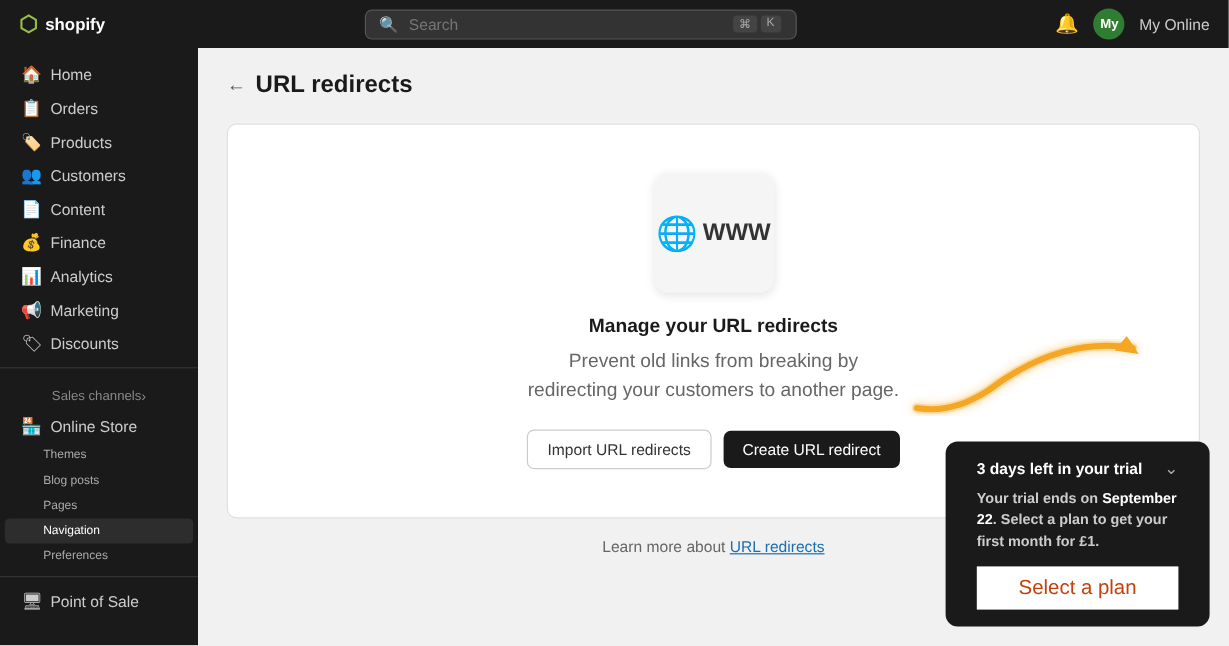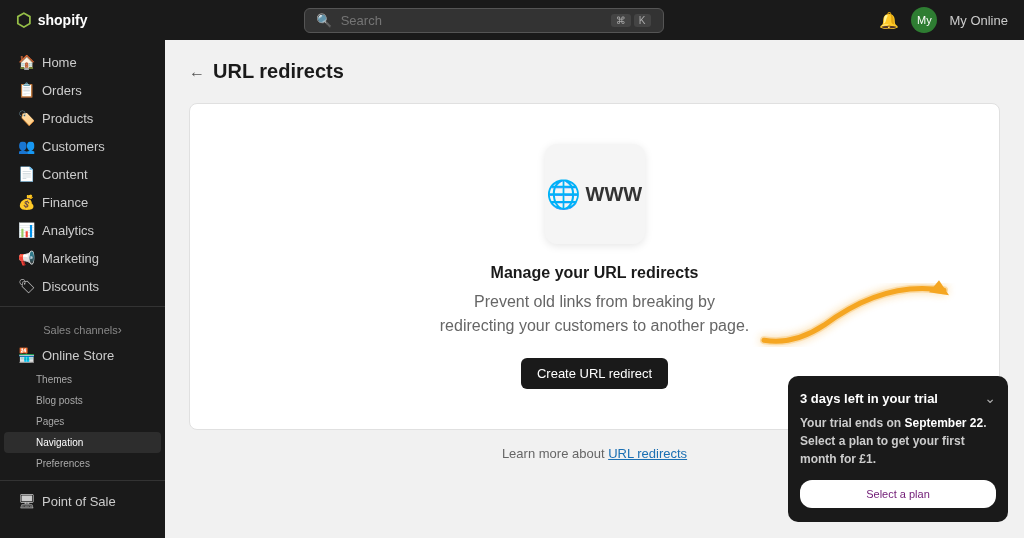--- a/index.html
+++ b/index.html
@@ -9,21 +9,21 @@
     .topbar { background: #1a1a1a; height: 40px; display: flex; align-items: center; justify-content: space-between; padding: 0 16px; flex-shrink: 0; }
     .topbar-left { display: flex; align-items: center; gap: 8px; }
     .shopify-logo { display: flex; align-items: center; gap: 6px; color: #fff; font-size: 14px; font-weight: 600; }
     .shopify-logo-icon { color: #96bf48; font-size: 18px; }
     .search-bar { background: #333; border: 1px solid #555; border-radius: 6px; display: flex; align-items: center; gap: 8px; padding: 4px 12px; width: 360px; }
     .search-bar input { background: transparent; border: none; outline: none; color: #ccc; font-size: 13px; flex: 1; }
     .search-kbd { display: flex; gap: 3px; }
     .kbd { background: #444; border-radius: 3px; padding: 1px 5px; font-size: 10px; color: #aaa; }
     .topbar-right { display: flex; align-items: center; gap: 12px; }
     .bell-icon { color: #ccc; font-size: 16px; cursor: pointer; }
-    .avatar { background: #2e7d32; color: #fff; width: 26px; height: 26px; border-radius: 50%; display: flex; align-items: center; justify-content: center; font-size: 11px; font-weight: 400; }
+    .avatar { background: #2e7d32; color: #fff; width: 26px; height: 26px; border-radius: 50%; display: flex; align-items: center; justify-content: center; font-size: 11px; font-weight: 700; }
     .store-name { color: #ccc; font-size: 13px; }
 
     
     .layout { display: flex; flex: 1; overflow: hidden; }
 
     
     .sidebar { background: #1a1a1a; width: 165px; flex-shrink: 0; padding: 8px 0; overflow-y: auto; }
     .nav-item { display: flex; align-items: center; gap: 8px; padding: 6px 14px; color: #ccc; font-size: 13px; cursor: pointer; border-radius: 4px; margin: 0 4px; }
     .nav-item .icon { font-size: 14px; width: 16px; text-align: center; }
     .section-label { color: #888; font-size: 11px; padding: 10px 14px 4px; display: flex; align-items: center; justify-content: center; }
@@ -50,27 +50,27 @@
     .btn-secondary { background: #fff; border: 1px solid #ccc; border-radius: 6px; padding: 8px 16px; font-size: 13px; color: #333; cursor: pointer; font-weight: 500; }
     .btn-primary { background: #1a1a1a; border: none; border-radius: 6px; padding: 8px 16px; font-size: 13px; color: #fff; cursor: pointer; font-weight: 500; }
 
     .learn-more { text-align: center; margin-top: 16px; font-size: 13px; color: #666; }
     .learn-more a { color: #1a6fb3; text-decoration: underline; cursor: pointer; }
 
     
     .arrow-decoration { position: absolute; right: 60px; top: 50%; transform: translateY(-20%); pointer-events: none; }
 
     
-    .trial-banner { position: absolute; bottom: 16px; right: 16px; background: #1a1a1a; border-radius: 10px; width: 220px; padding: 14px 12px; color: #fff; z-index: 10; }
+    .trial-banner { position: absolute; bottom: 16px; right: 16px; background: #1a1a1a; border-radius: 10px; width: 220px; padding: 14px 26px; color: #fff; z-index: 10; }
     .trial-banner-header { display: flex; align-items: center; justify-content: space-between; margin-bottom: 8px; }
     .trial-title { font-size: 13px; font-weight: 600; }
     .trial-chevron { color: #aaa; font-size: 14px; cursor: pointer; }
     .trial-desc { font-size: 12px; color: #ccc; line-height: 1.5; margin-bottom: 12px; font-weight: bold; }
     .trial-desc strong { color: #fff; }
-    .select-plan-btn { background: #fff; color: #701a75; border: none; border-radius: 12px; width: 100%; padding: 8px; font-size: 11px; font-weight: 500; cursor: pointer; }
+    .select-plan-btn { background: #fff; color: #c2410c; border: none; border-radius: 0; width: 100%; padding: 8px; font-size: 17px; font-weight: 500; cursor: pointer; }
 
     
     .sidebar::-webkit-scrollbar { width: 0; }
   </style>
 </head>
 <body>
 
 <div class="topbar">
   <div class="topbar-left">
     <div class="shopify-logo">
@@ -184,20 +184,21 @@
     <div class="card">
       <div class="www-icon-wrap">
         <div class="www-icon">
           <span class="globe">🌐</span>
           <span class="www-text">WWW</span>
         </div>
       </div>
       <h2 class="card-title">Manage your URL redirects</h2>
       <p class="card-desc">Prevent old links from breaking by redirecting your customers to another page.</p>
       <div class="card-actions">
+        <button class="btn-secondary">Import URL redirects</button>
         <button class="btn-primary">Create URL redirect</button>
       </div>
 
       <div class="arrow-decoration">
         <svg width="220" height="90" viewBox="0 0 220 90" fill="none" xmlns="http://www.w3.org/2000/svg">
           <path d="M 200 20 Q 140 10 80 55 Q 50 75 20 70" stroke="#f5a623" stroke-width="5" fill="none" stroke-linecap="round"></path>
           <path d="M 195 10 L 205 25 L 185 22 Z" fill="#f5a623"></path>
           <filter id="glow">
             <feGaussianBlur stdDeviation="4" result="coloredBlur"></feGaussianBlur>
             <feMerge>

